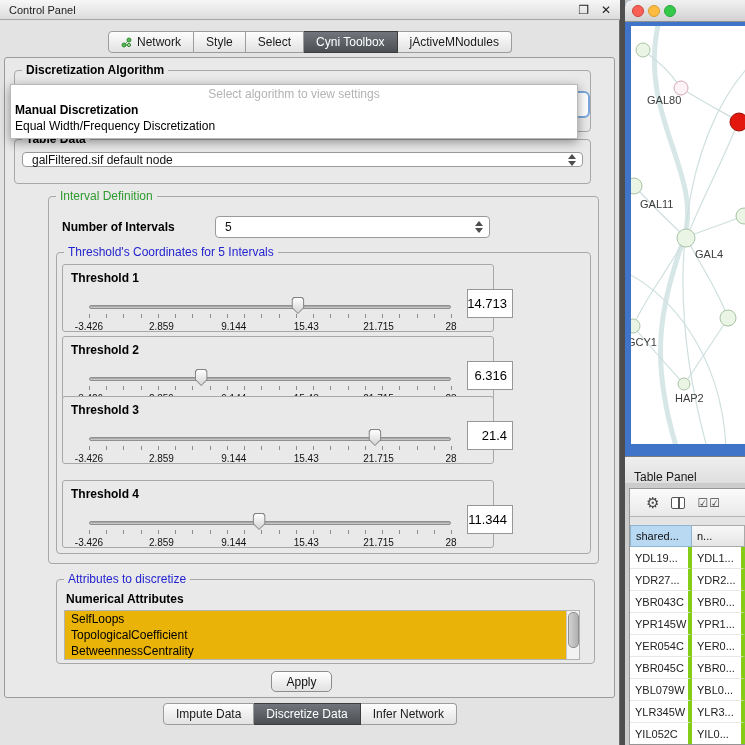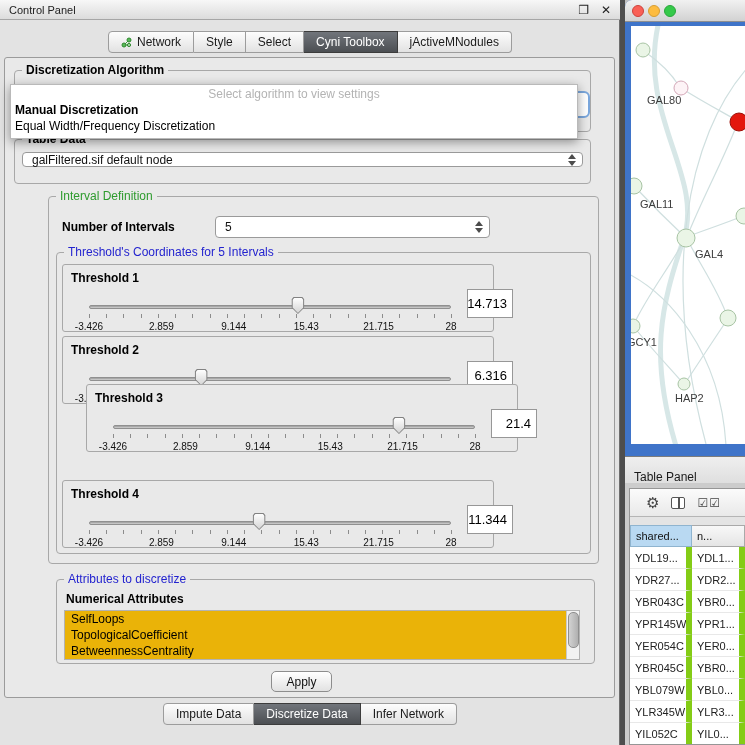--- a/index.html
+++ b/index.html
@@ -74,21 +74,21 @@
   .gear-ic{font-size:15px;line-height:1;color:#444;}
   .col-ic{width:14px;height:12px;border:1.5px solid #555;border-radius:2px;position:relative;background:#fff;box-sizing:border-box;flex:none;}
   .col-ic::after{content:"";position:absolute;left:50%;top:0;bottom:0;width:1.5px;background:#555;}
   .cb-ic{font-size:12px;line-height:1;color:#444;letter-spacing:1px;white-space:nowrap;}
   .tp-header{position:absolute;left:0;top:36px;width:100%;height:22px;display:flex;}
   .th-cell{height:22px;box-sizing:border-box;font-size:11px;display:flex;align-items:center;padding-left:5px;color:#111;}
   .th-cell.sel{width:62px;background:#b9d9f2;border:1px solid #8fb4cf;}
   .th-cell.plain{flex:1;background:linear-gradient(#f8f8f8,#e5e5e5);border:1px solid #a9a9a9;border-left:none;}
   .tp-rows{position:absolute;left:0;top:58px;width:100%;bottom:0;background:#fff;}
   .tp-row{display:flex;height:22px;}
-  .td-cell{box-sizing:border-box;font-size:11px;color:#222;display:flex;align-items:center;padding-left:5px;border-right:6px solid #84cc16;border-bottom:1px solid #e8e8e8;white-space:nowrap;overflow:hidden;}
+  .td-cell{box-sizing:border-box;font-size:11px;color:#222;display:flex;align-items:center;padding-left:5px;border-right:4px solid #84cc16;border-bottom:1px solid #e8e8e8;white-space:nowrap;overflow:hidden;}
   .td-cell.c1{width:62px;}
   .td-cell.c2{flex:1;}
 </style>
 </head>
 <body>
 
 <div class="screen">
 
   <div class="left-panel">
 
@@ -188,21 +188,21 @@
           <span style="left:20%">2.859</span>
           <span style="left:40%">9.144</span>
           <span style="left:60%">15.43</span>
           <span style="left:80%">21.715</span>
           <span style="left:100%">28</span>
         </div>
       </div>
       <div class="vbox">6.316</div>
     </div>
 
-    <div class="tbox" style="top:384px;margin-left:24px;">
+    <div class="tbox" style="top:396px;">
       <div class="tlabel">Threshold 3</div>
       <div class="slider">
         <div class="track"></div>
         <div class="ticks"></div>
         <div class="thumb" style="left: 79%;"></div>
         <div class="scale">
           <span style="left:0%">-3.426</span>
           <span style="left:20%">2.859</span>
           <span style="left:40%">9.144</span>
           <span style="left:60%">15.43</span>

